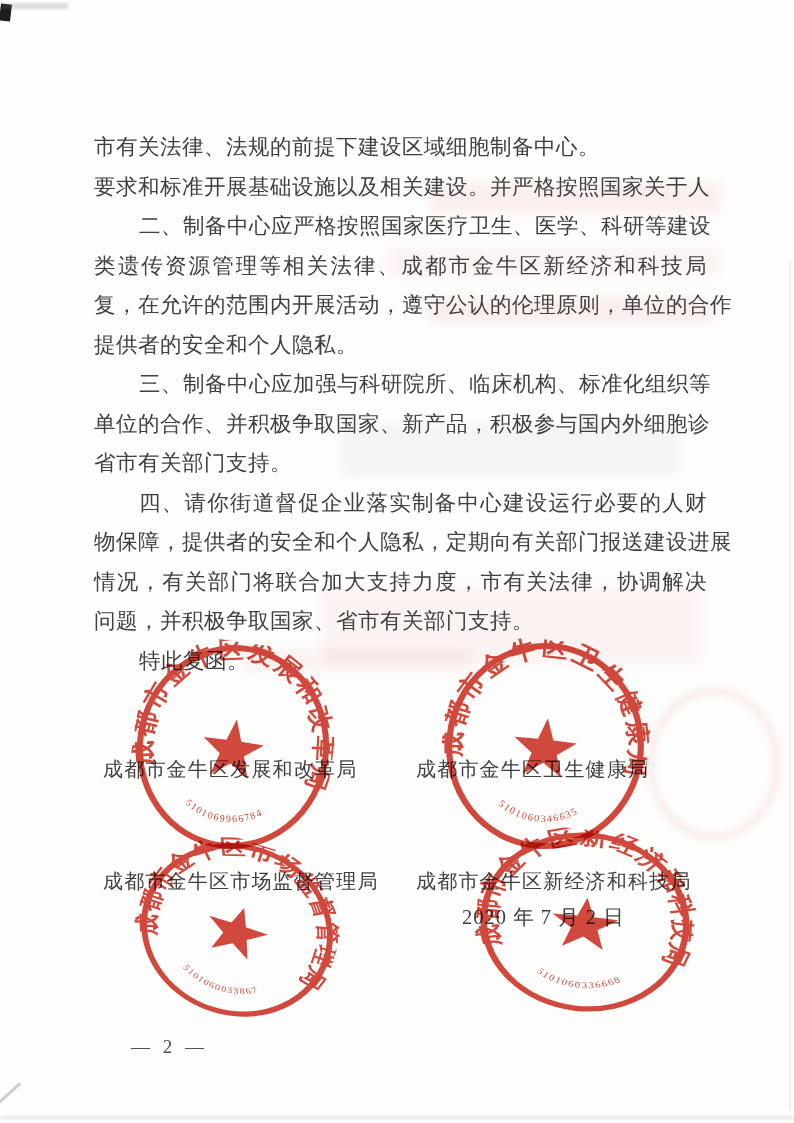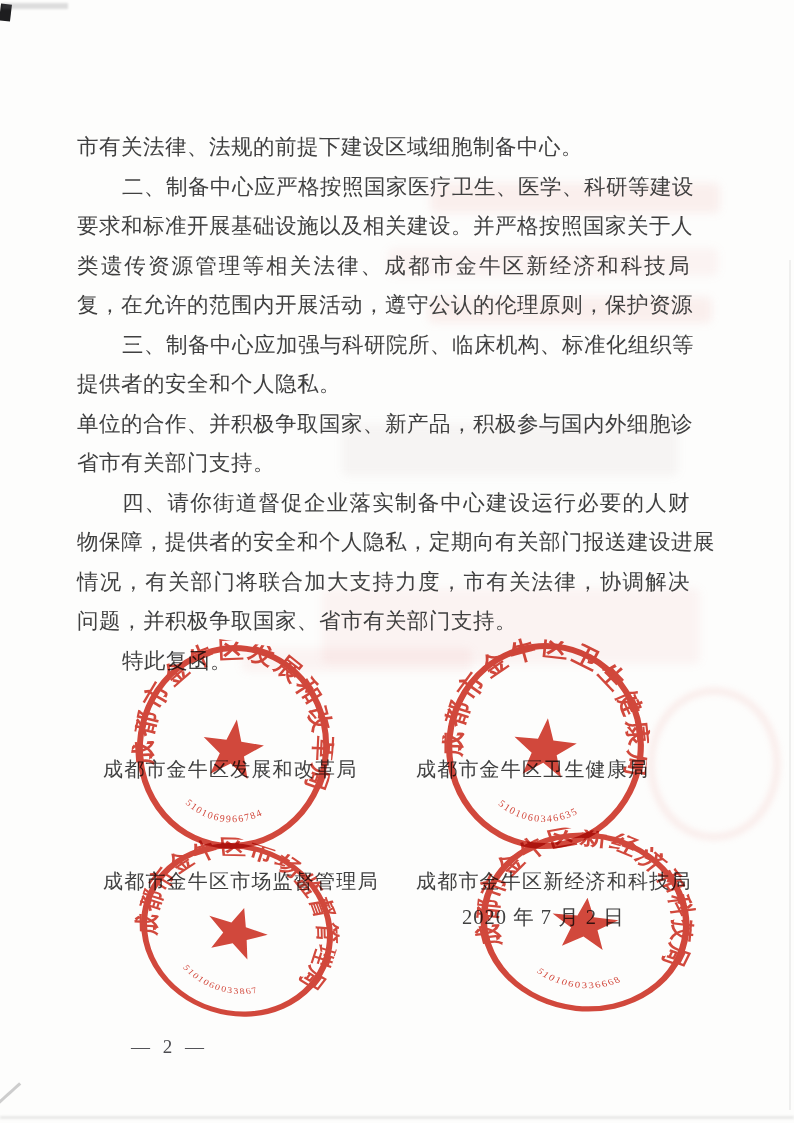--- a/index.html
+++ b/index.html
@@ -5,21 +5,21 @@
   html,body{margin:0;padding:0;}
   body{
     width:794px;height:1123px;overflow:hidden;position:relative;
     background:#fdfdfc;
     font-family:"Liberation Serif","DejaVu Serif",serif;
   }
   .page{position:absolute;inset:0;}
 
   
   .body-text{
-    position:absolute;left:77px;top:128px;width:613px;
+    position:absolute;left:94px;top:128px;width:613px;
     color:#404040;
   }
   .line{
     height:39.5px;line-height:39.5px;font-size:21.5px;
     letter-spacing:.5px;white-space:nowrap;
     text-align:justify;text-align-last:justify;
   }
   .line.end{text-align-last:left;white-space:normal;}
   .line.indent{text-indent:45px;}
 
@@ -76,26 +76,26 @@
   <div class="bleed-ring" style="left:648px;top:688px;width:120px;height:140px;"></div>
 
   <div class="mark-tl"></div>
   <div class="smudge-top"></div>
   <div class="edge-bottom"></div>
   <div class="mark-bl"></div>
   <div class="edge-right"></div>
 
   <div class="body-text">
     <div class="line end">市有关法律、法规的前提下建设区域细胞制备中心。</div>
+    <div class="line">要求和标准开展基础设施以及相关建设。并严格按照国家关于人</div>
     <div class="line indent">二、制备中心应严格按照国家医疗卫生、医学、科研等建设</div>
-    <div class="line">要求和标准开展基础设施以及相关建设。并严格按照国家关于人</div>
     <div class="line">类遗传资源管理等相关法律、成都市金牛区新经济和科技局</div>
-    <div class="line">复，在允许的范围内开展活动，遵守公认的伦理原则，保护资源</div>
+    <div class="line">复，在允许的范围内开展活动，遵守公认的伦理原则，单位的合作</div>
+    <div class="line end">提供者的安全和个人隐私。</div>
     <div class="line indent">三、制备中心应加强与科研院所、临床机构、标准化组织等</div>
-    <div class="line end">提供者的安全和个人隐私。</div>
     <div class="line">单位的合作、并积极争取国家、新产品，积极参与国内外细胞诊</div>
     <div class="line end">省市有关部门支持。</div>
     <div class="line indent">四、请你街道督促企业落实制备中心建设运行必要的人财</div>
     <div class="line">物保障，提供者的安全和个人隐私，定期向有关部门报送建设进展</div>
     <div class="line">情况，有关部门将联合加大支持力度，市有关法律，协调解决</div>
     <div class="line end">问题，并积极争取国家、省市有关部门支持。</div>
     <div class="line indent end">特此复函。</div>
   </div>
 
   <div class="sig sig-org1">成都市金牛区发展和改革局</div>

